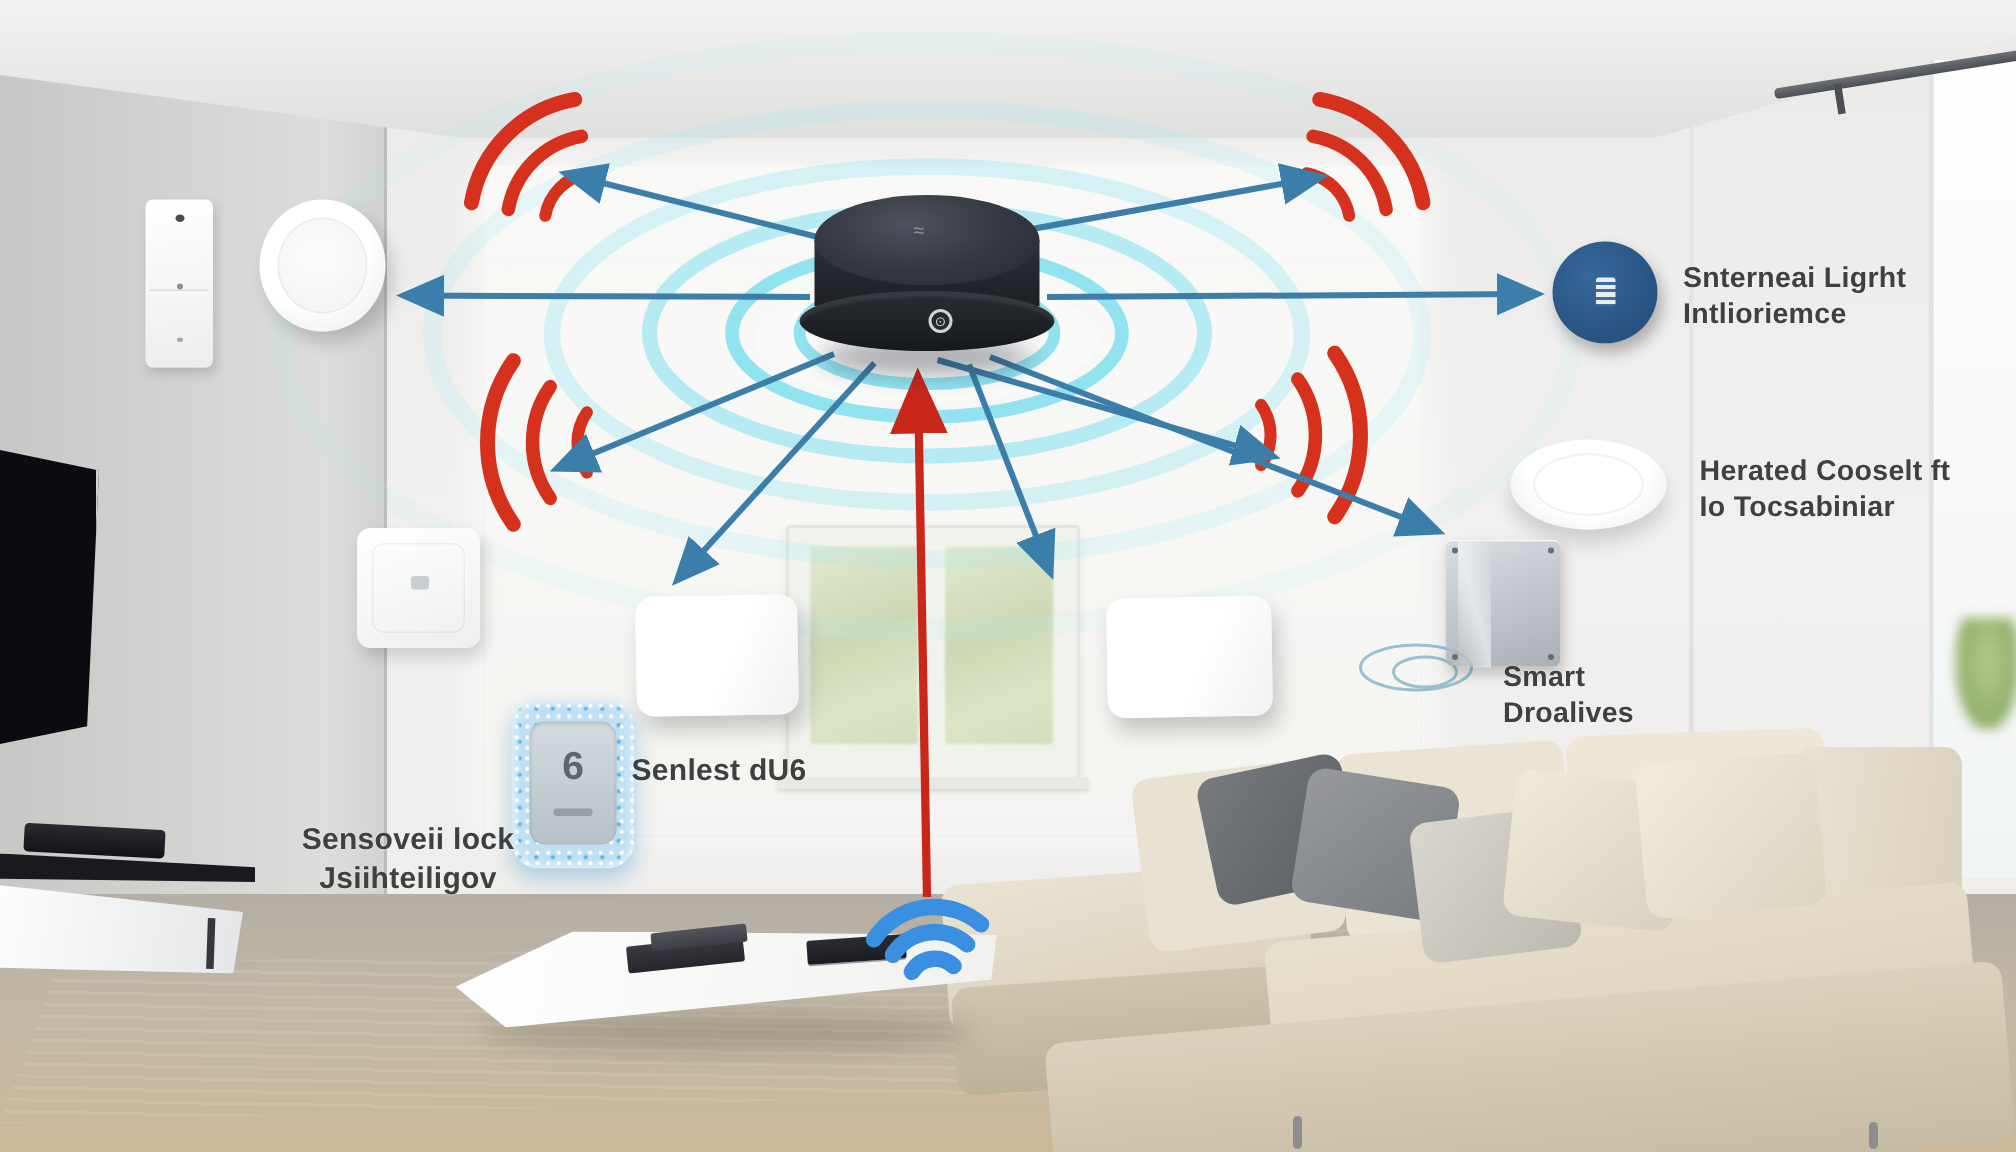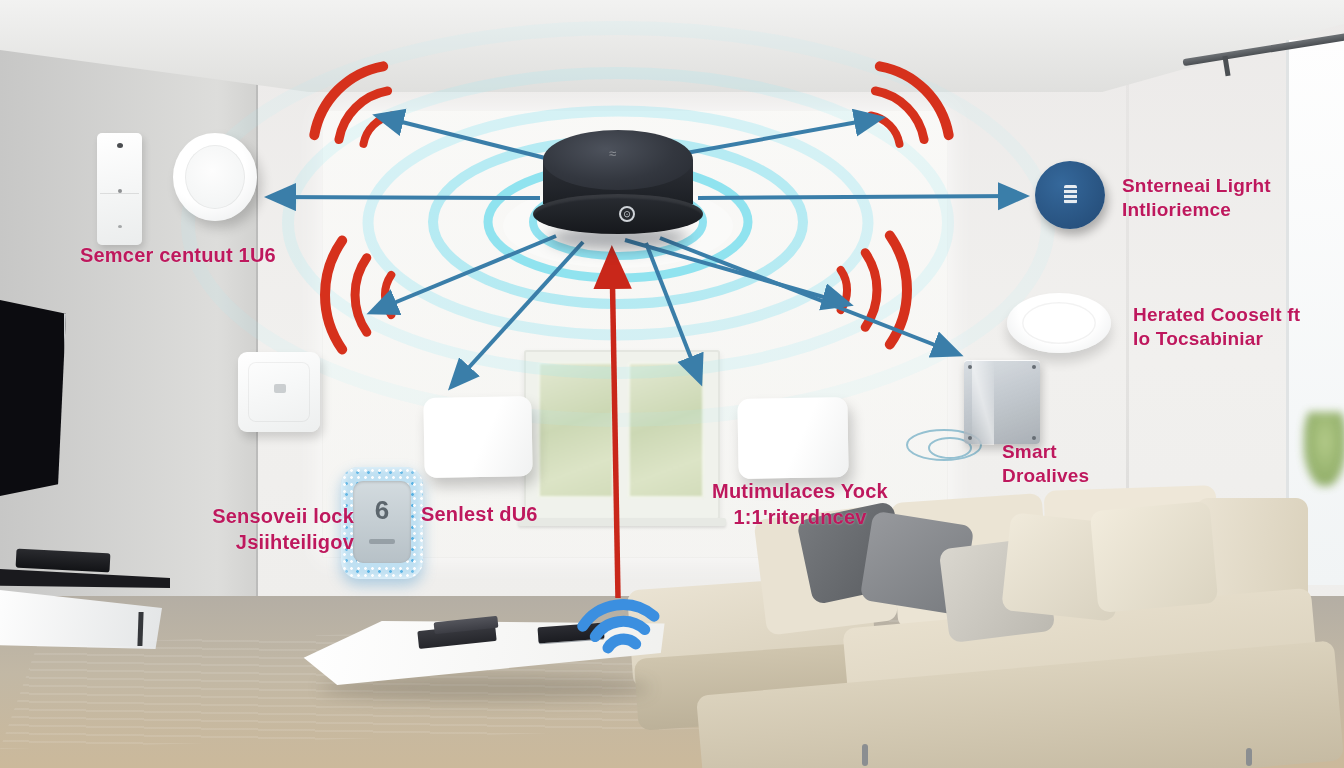--- a/index.html
+++ b/index.html
@@ -92,24 +92,24 @@
   .dev-circle .glyph{left:29px;top:24px;width:13px;height:19px;border-radius:2px;background:repeating-linear-gradient(#e8edf2 0 3px,#3f6c9a 3px 5px);}
   .dev-disc{left:1007px;top:293px;width:104px;height:60px;border-radius:50%;background:radial-gradient(ellipse at 50% 28%,#ffffff 55%,#e9ebec);box-shadow:0 9px 12px rgba(0,0,0,.14);z-index:6;}
   .dev-disc:after{content:"";position:absolute;inset:9px 15px;border-radius:50%;box-shadow:inset 0 0 0 1.5px rgba(0,0,0,.05);}
   .dev-plate{left:964px;top:360px;width:76px;height:84px;border-radius:4px;transform:rotate(1deeg);
     background:linear-gradient(160deg,rgba(213,219,225,.9),rgba(152,160,168,.8));
     border-top:1px solid rgba(255,255,255,.95);box-shadow:2px 5px 9px rgba(0,0,0,.2);z-index:6;}
   .dev-plate i{position:absolute;width:4px;height:4px;border-radius:50%;background:#666d74;}
   .dev-plate .s1{left:4px;top:4px;} .dev-plate .s2{right:4px;top:4px;} .dev-plate .s3{left:4px;bottom:4px;} .dev-plate .s4{right:4px;bottom:4px;}
   .dev-plate:after{content:"";position:absolute;left:8px;top:0;width:22px;height:84px;background:linear-gradient(75deg,transparent,rgba(255,255,255,.55),transparent);}
   
-  .label{z-index:7;color:#be185d;font-weight:600;font-size:20px;line-height:1.28;white-space:pre-line;letter-spacing:.2px;text-shadow:0 0 2px rgba(255,255,255,.5);}
+  .label{z-index:7;color:#404040;font-weight:600;font-size:20px;line-height:1.28;white-space:pre-line;letter-spacing:.2px;text-shadow:0 0 2px rgba(255,255,255,.5);}
   .lb-switch{left:80px;top:243px;width:200px;}
   .lb-square{left:76px;top:384px;width:152px;text-align:center;}
-  .lb-lock{left:190px;top:504px;width:164px;text-align:right;}
+  .lb-lock{left:190px;top:548px;width:164px;text-align:center;}
   .lb-card1{left:421px;top:502px;width:140px;}
   .lb-card2{left:700px;top:479px;width:200px;text-align:center;}
   .lb-circle{left:1122px;top:174px;width:170px;font-size:19px;}
   .lb-disc{left:1133px;top:303px;width:180px;font-size:19px;}
   .lb-drives{left:1002px;top:440px;width:120px;font-size:19px;}
 </style>
 </head>
 <body>
 
 <div id="stage">
@@ -261,26 +261,23 @@
       <div class="glyph"></div>
     </div>
   <div class="dev-disc"></div>
   <div class="dev-plate">
     <i class="s1"></i>
       <i class="s2"></i>
       <i class="s3"></i>
       <i class="s4"></i>
   </div>
 
-  <div class="label lb-switch">Semcer centuut 1U6</div>
   <div class="label lb-lock">Sensoveii lock
 Jsiihteiligov</div>
   <div class="label lb-card1">Senlest dU6</div>
-  <div class="label lb-card2">Mutimulaces Yock
-1:1'riterdncev</div>
   <div class="label lb-circle">Snterneai Ligrht
 Intlioriemce</div>
   <div class="label lb-drives">Smart
 Droalives</div>
   <div class="label lb-disc">Herated Cooselt ft
 Io Tocsabiniar</div>
 
 </div>
 
 </body></html>

